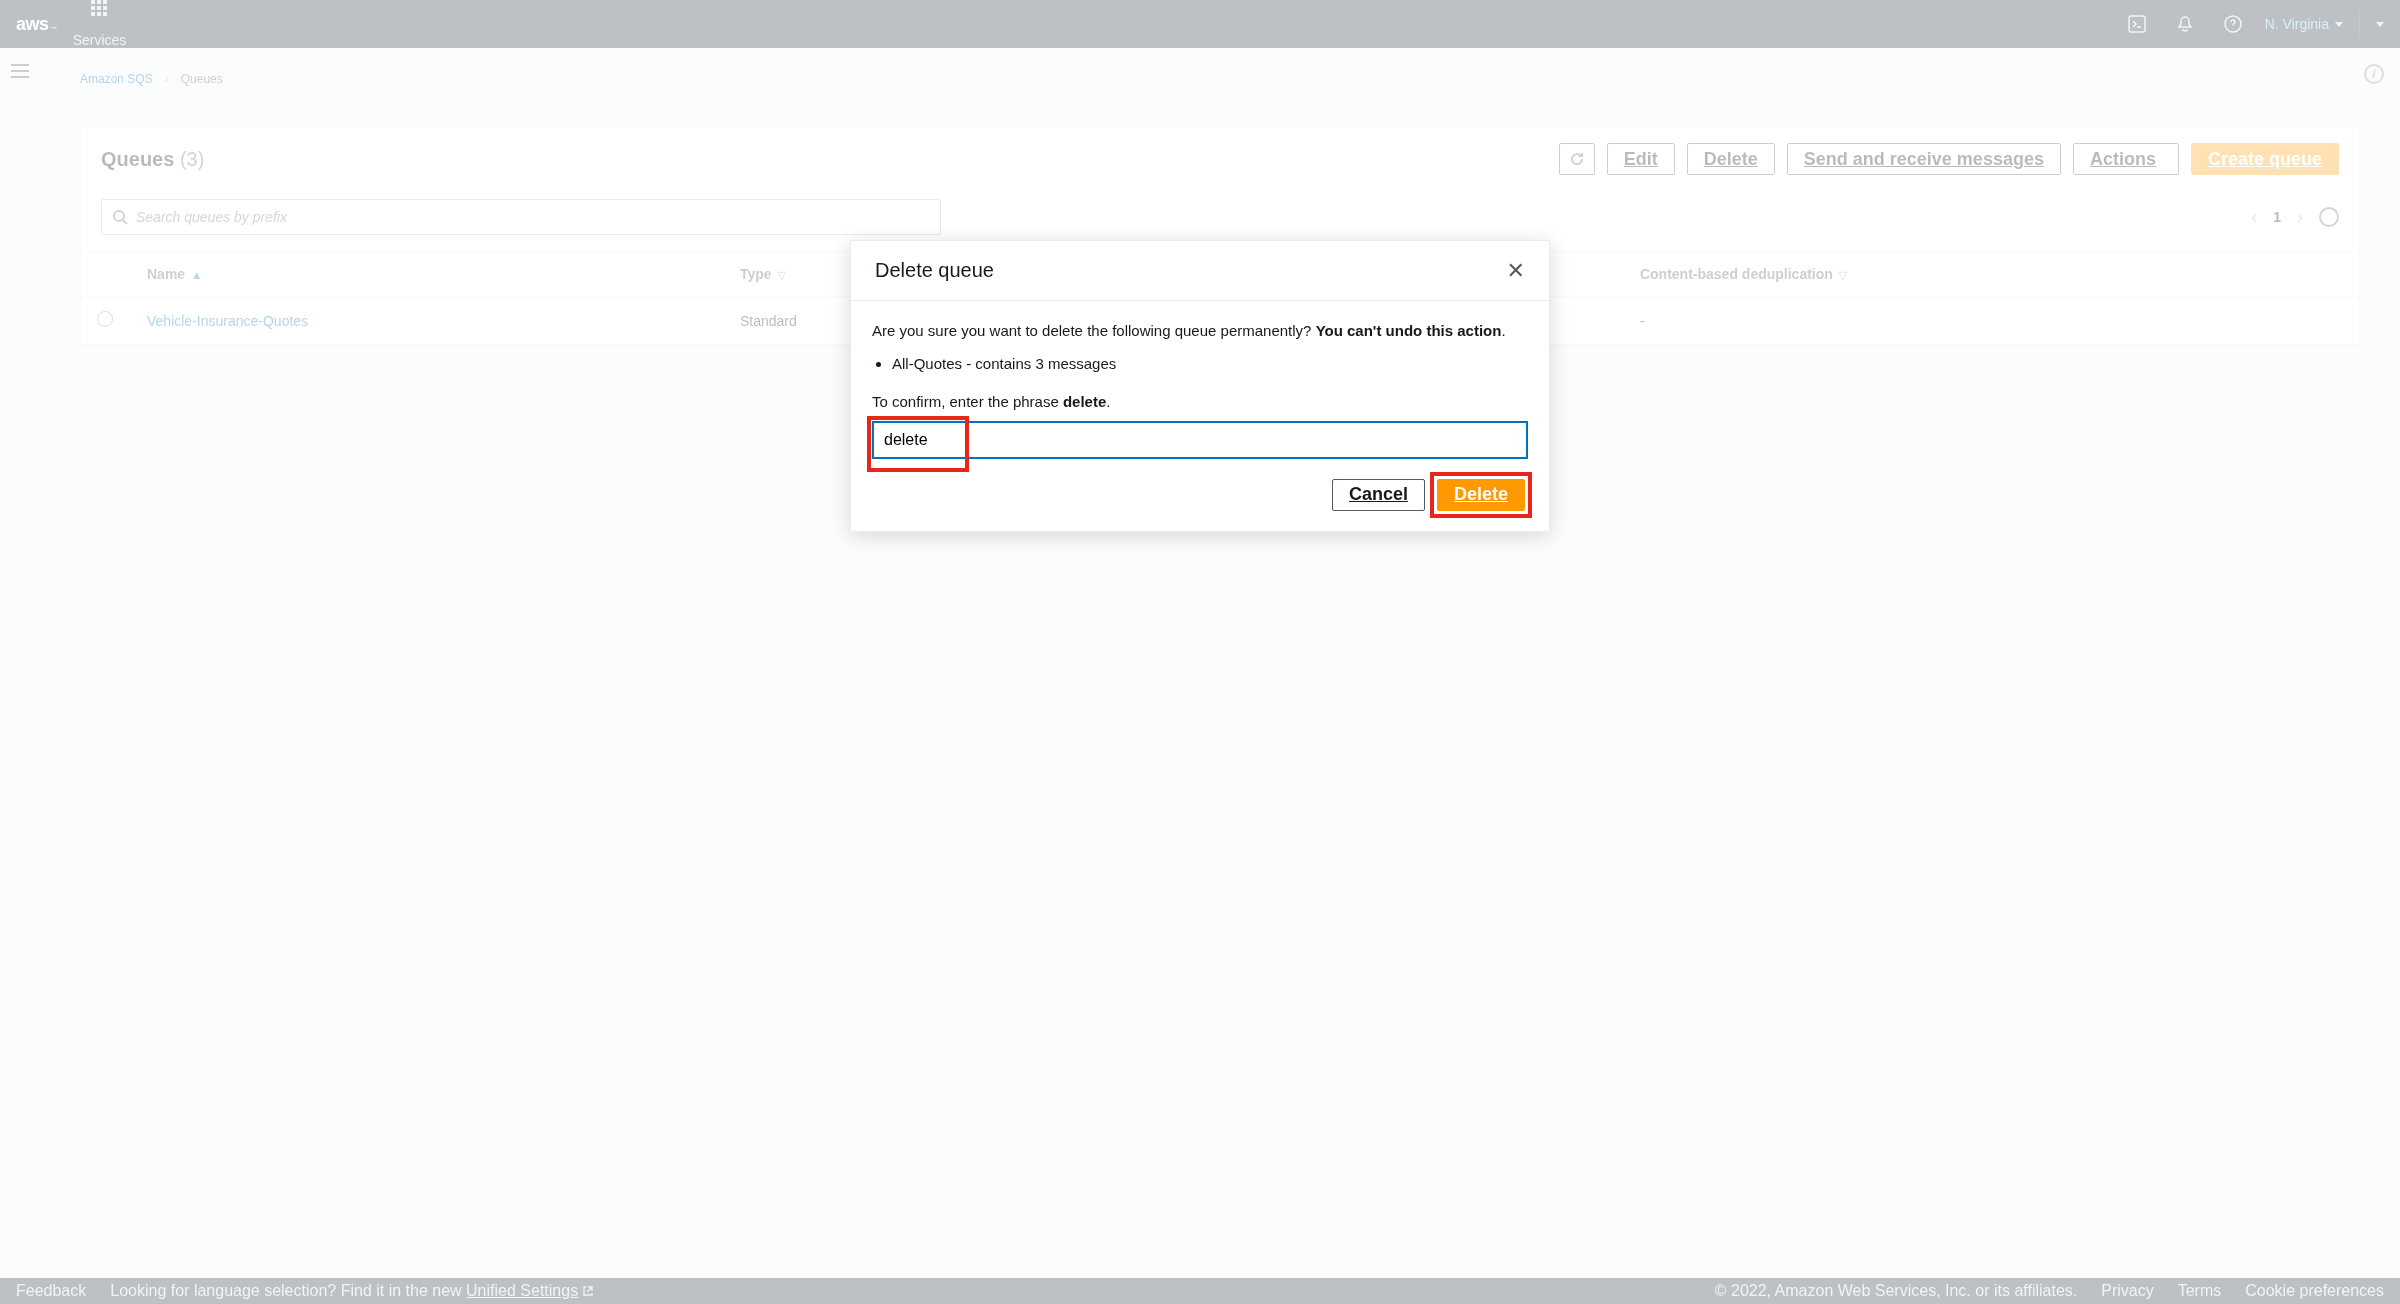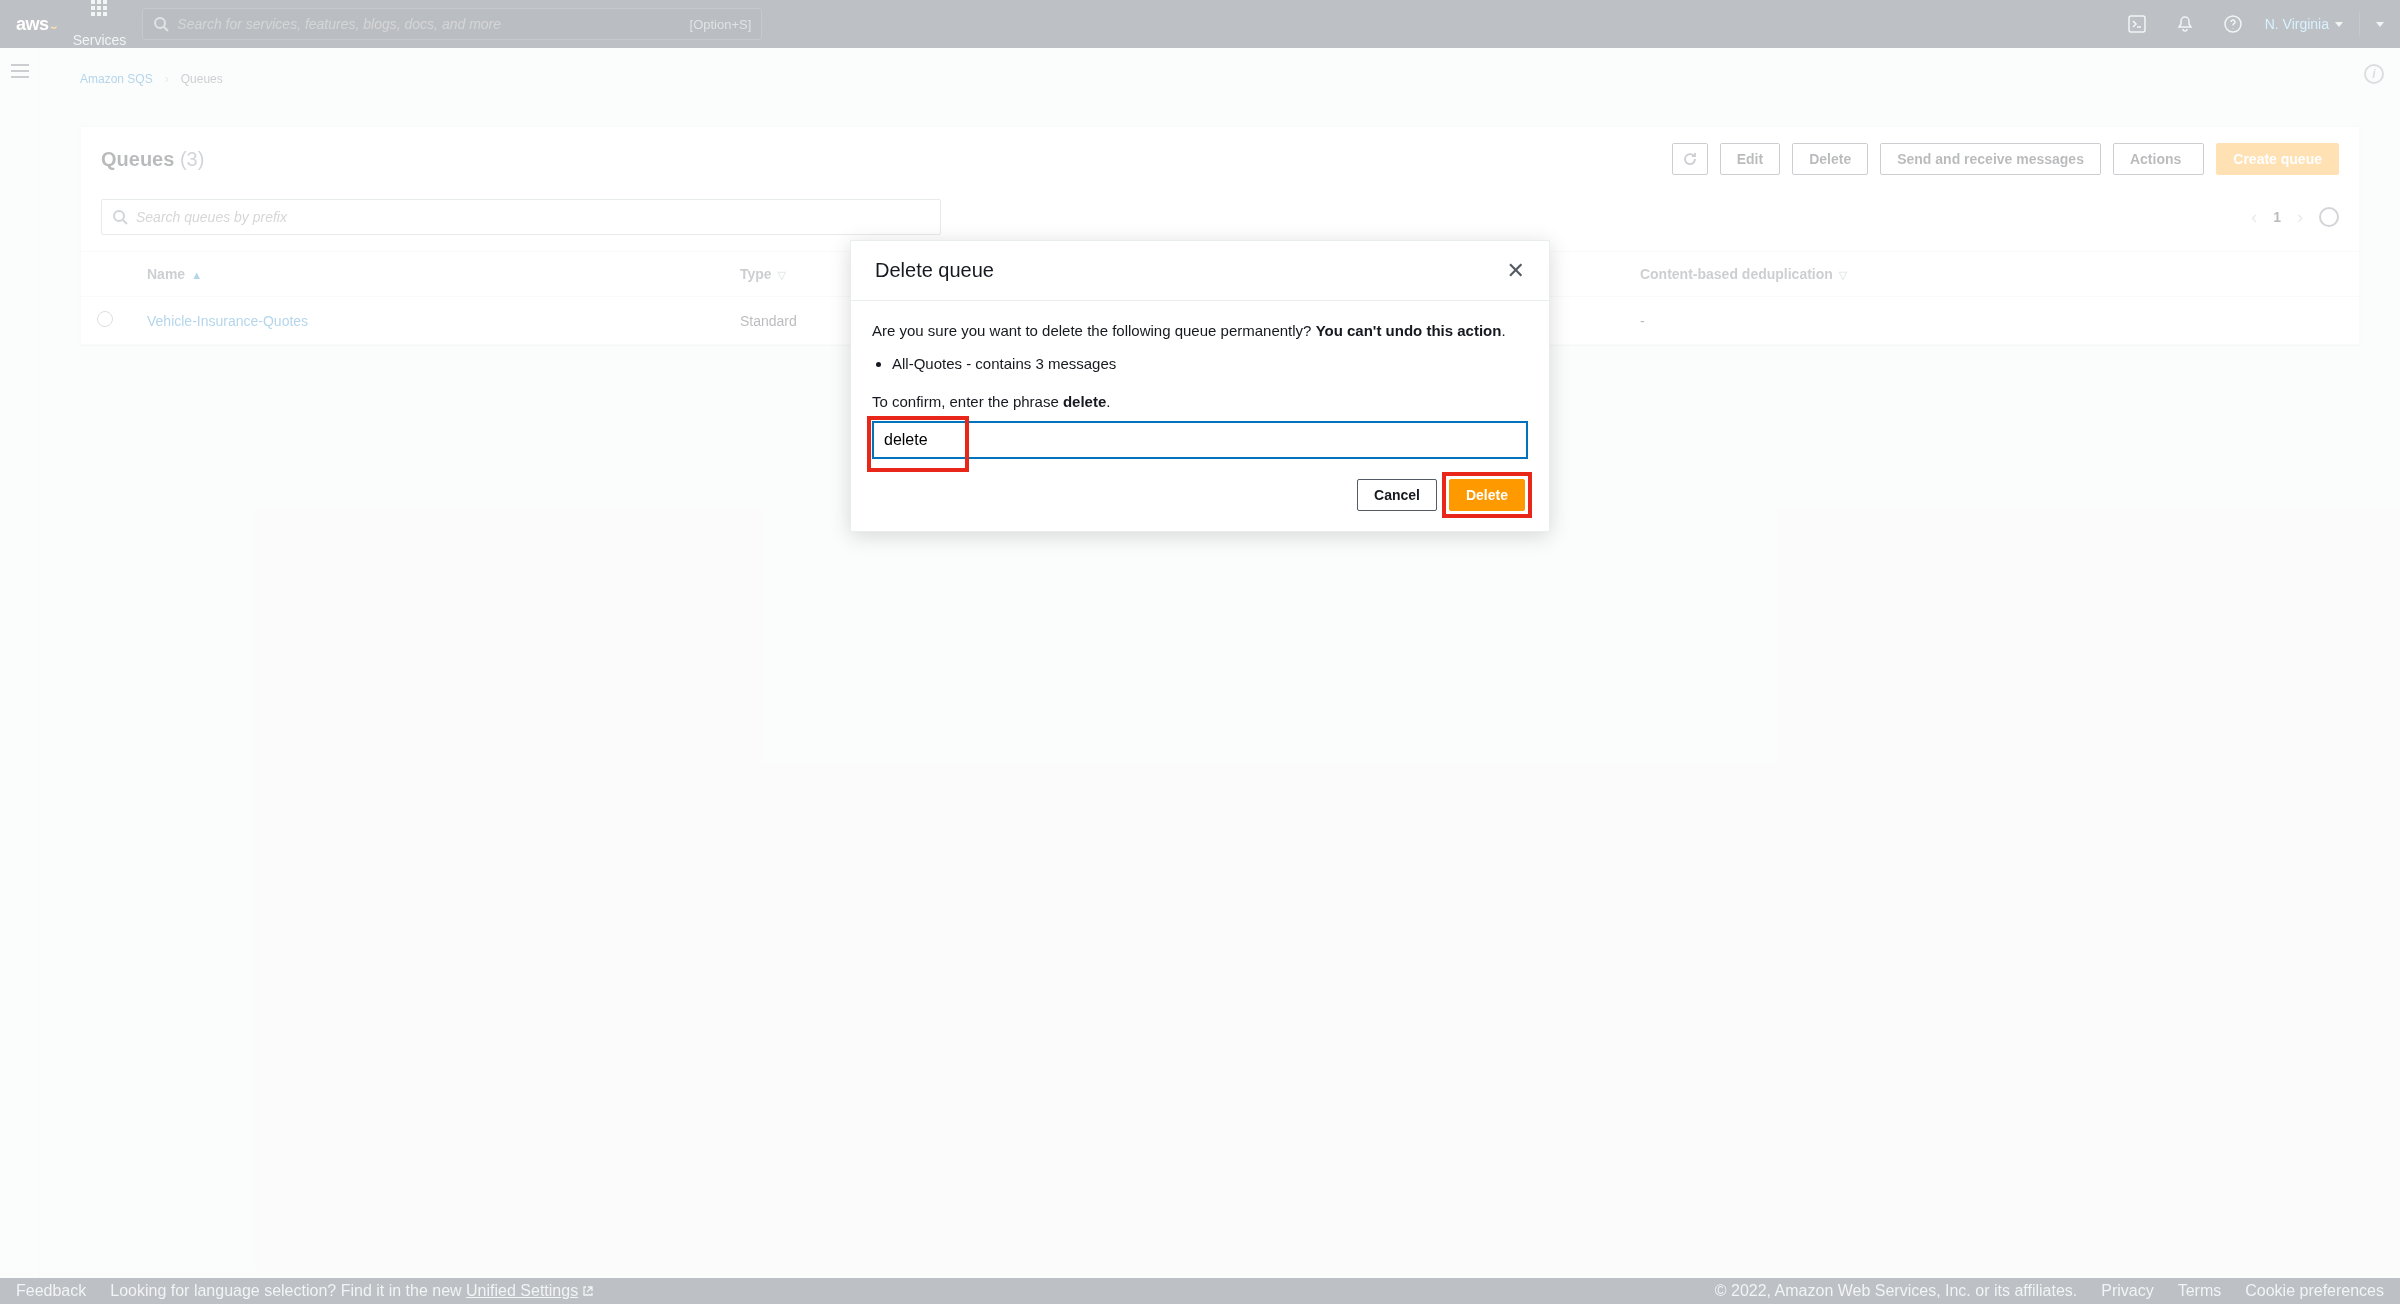--- a/index.html
+++ b/index.html
@@ -33,21 +33,21 @@
   .breadcrumb { display: flex; align-items: center; gap: 12px; color: #545b64; font-size: 12px; margin-bottom: 40px; }
   .breadcrumb a { color: #0073bb; text-decoration: none; }
   .breadcrumb .chev { color: #aab7b8; }
 
   
   .panel { background: #fff; border: 1px solid #eaeded; box-shadow: 0 1px 1px rgba(0,0,0,0.05); }
   .panel-header { display: flex; align-items: center; padding: 16px 20px; gap: 12px; }
   .panel-title { font-size: 20px; font-weight: 700; }
   .panel-title .count { color: #687078; font-weight: 400; }
   .panel-header .spacer { flex: 1; }
-  .btn { height: 32px; padding: 0 16px; border: 1px solid #545b64; background: #fff; color: #16191f; font-weight: 700; font-size: 14px; border-radius: 2px; display: inline-flex; align-items: center; gap: 6px; cursor: pointer; }
+  .btn { height: 32px; padding: 0 16px; border: 1px solid #545b64; background: #fff; color: #16191f; font-weight: 700; font-size: 18px; border-radius: 2px; display: inline-flex; align-items: center; gap: 6px; cursor: pointer; text-decoration: underline; }
   .btn.icon-only { width: 36px; padding: 0; justify-content: center; }
   .btn.primary { background: #ff9900; border-color: #ff9900; color: #fff; }
   .btn .caret-down { border-top-color: #16191f; }
 
   .panel-toolbar { display: flex; align-items: center; padding: 8px 20px 16px; gap: 16px; }
   .filter-input { flex: 0 0 840px; height: 36px; border: 1px solid #aab7b8; border-radius: 2px; display: flex; align-items: center; padding: 0 10px; gap: 8px; color: #687078; }
   .filter-input input { flex:1; border:none; outline:none; font-size:14px; color:#16191f; font-style: italic; }
   .pager { margin-left: auto; display: flex; align-items: center; gap: 16px; color: #545b64; }
   .pager .page-num { color:#16191f; font-weight:700; }
   .pager .chev-btn { color:#aab7b8; cursor:pointer; font-size:18px; }
@@ -101,28 +101,20 @@
         <span></span>
         <span></span>
         <span></span>
         <span></span>
         <span></span>
         <span></span>
         <span></span>
         <span></span>
       </span>
     <span>Services</span>
-  </div>
-  <div class="search-wrap">
-    <svg width="16" height="16" viewBox="0 0 16 16">
-        <circle cx="7" cy="7" r="5" stroke="#95a5a6" stroke-width="2" fill="none"></circle>
-        <line x1="11" y1="11" x2="15" y2="15" stroke="#95a5a6" stroke-width="2"></line>
-      </svg>
-    <input placeholder="Search for services, features, blogs, docs, and more" style="">
-    <span class="kbd">[Option+S]</span>
   </div>
   <div class="spacer"></div>
   <div class="icon-btn">
     <svg width="18" height="18" viewBox="0 0 18 18">
         <rect x="1" y="1" width="16" height="16" rx="2" stroke="#d5dbdb" stroke-width="1.5" fill="none"></rect>
         <path d="M5 6l3 3-3 3M9 12h4" stroke="#d5dbdb" stroke-width="1.5" fill="none"></path>
       </svg>
   </div>
   <div class="icon-btn">
     <svg width="18" height="18" viewBox="0 0 18 18">

